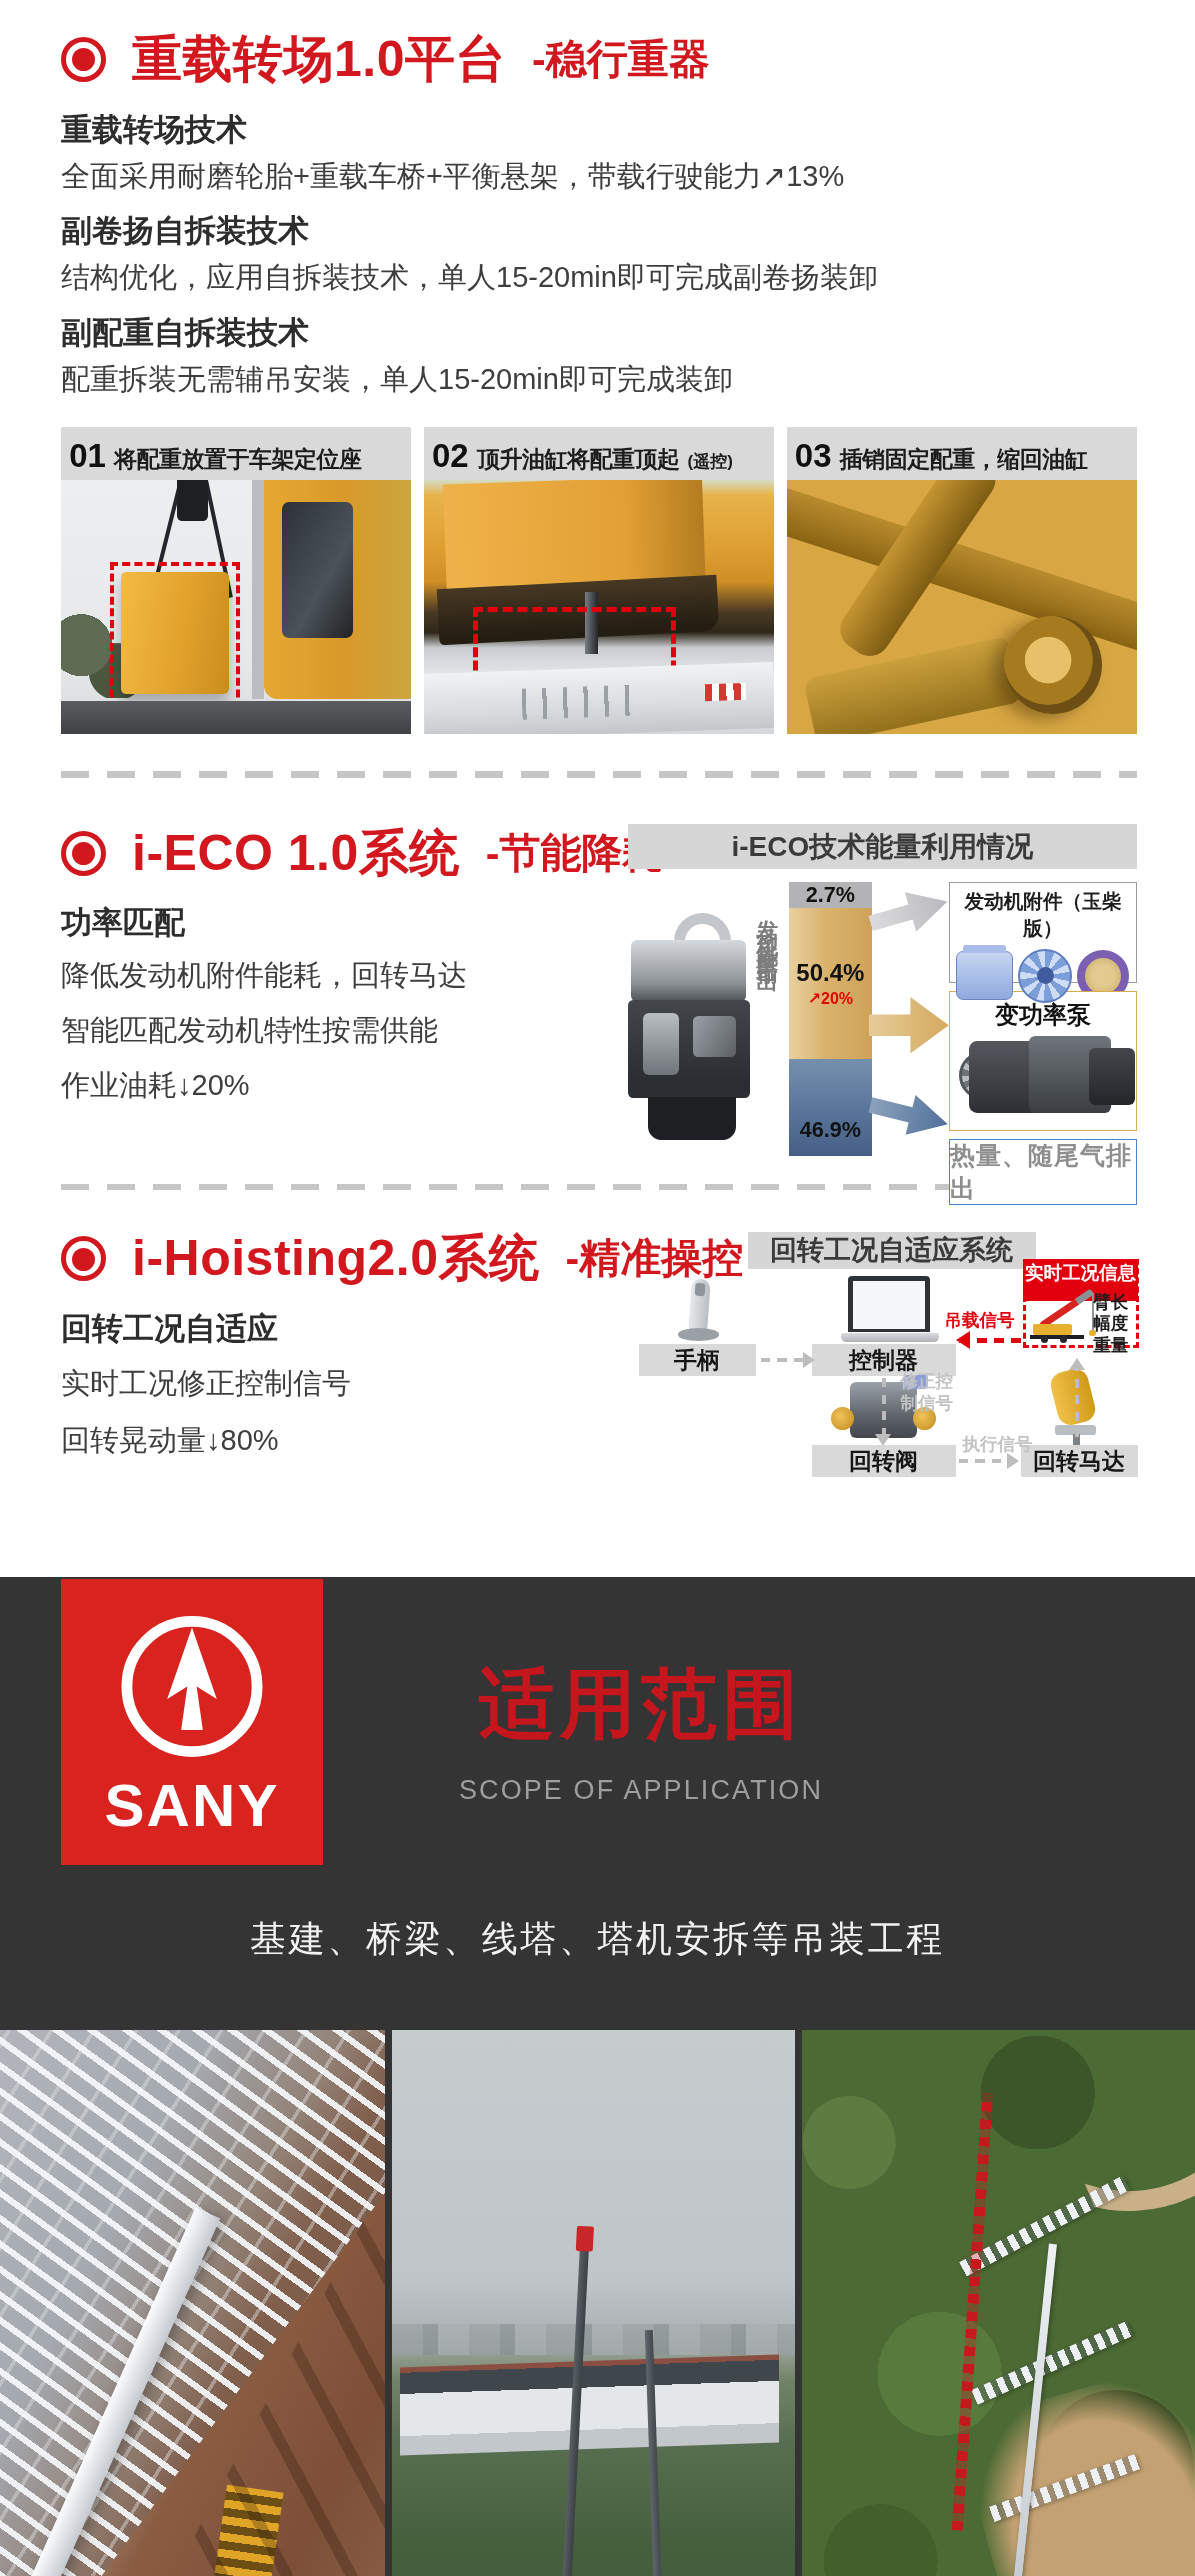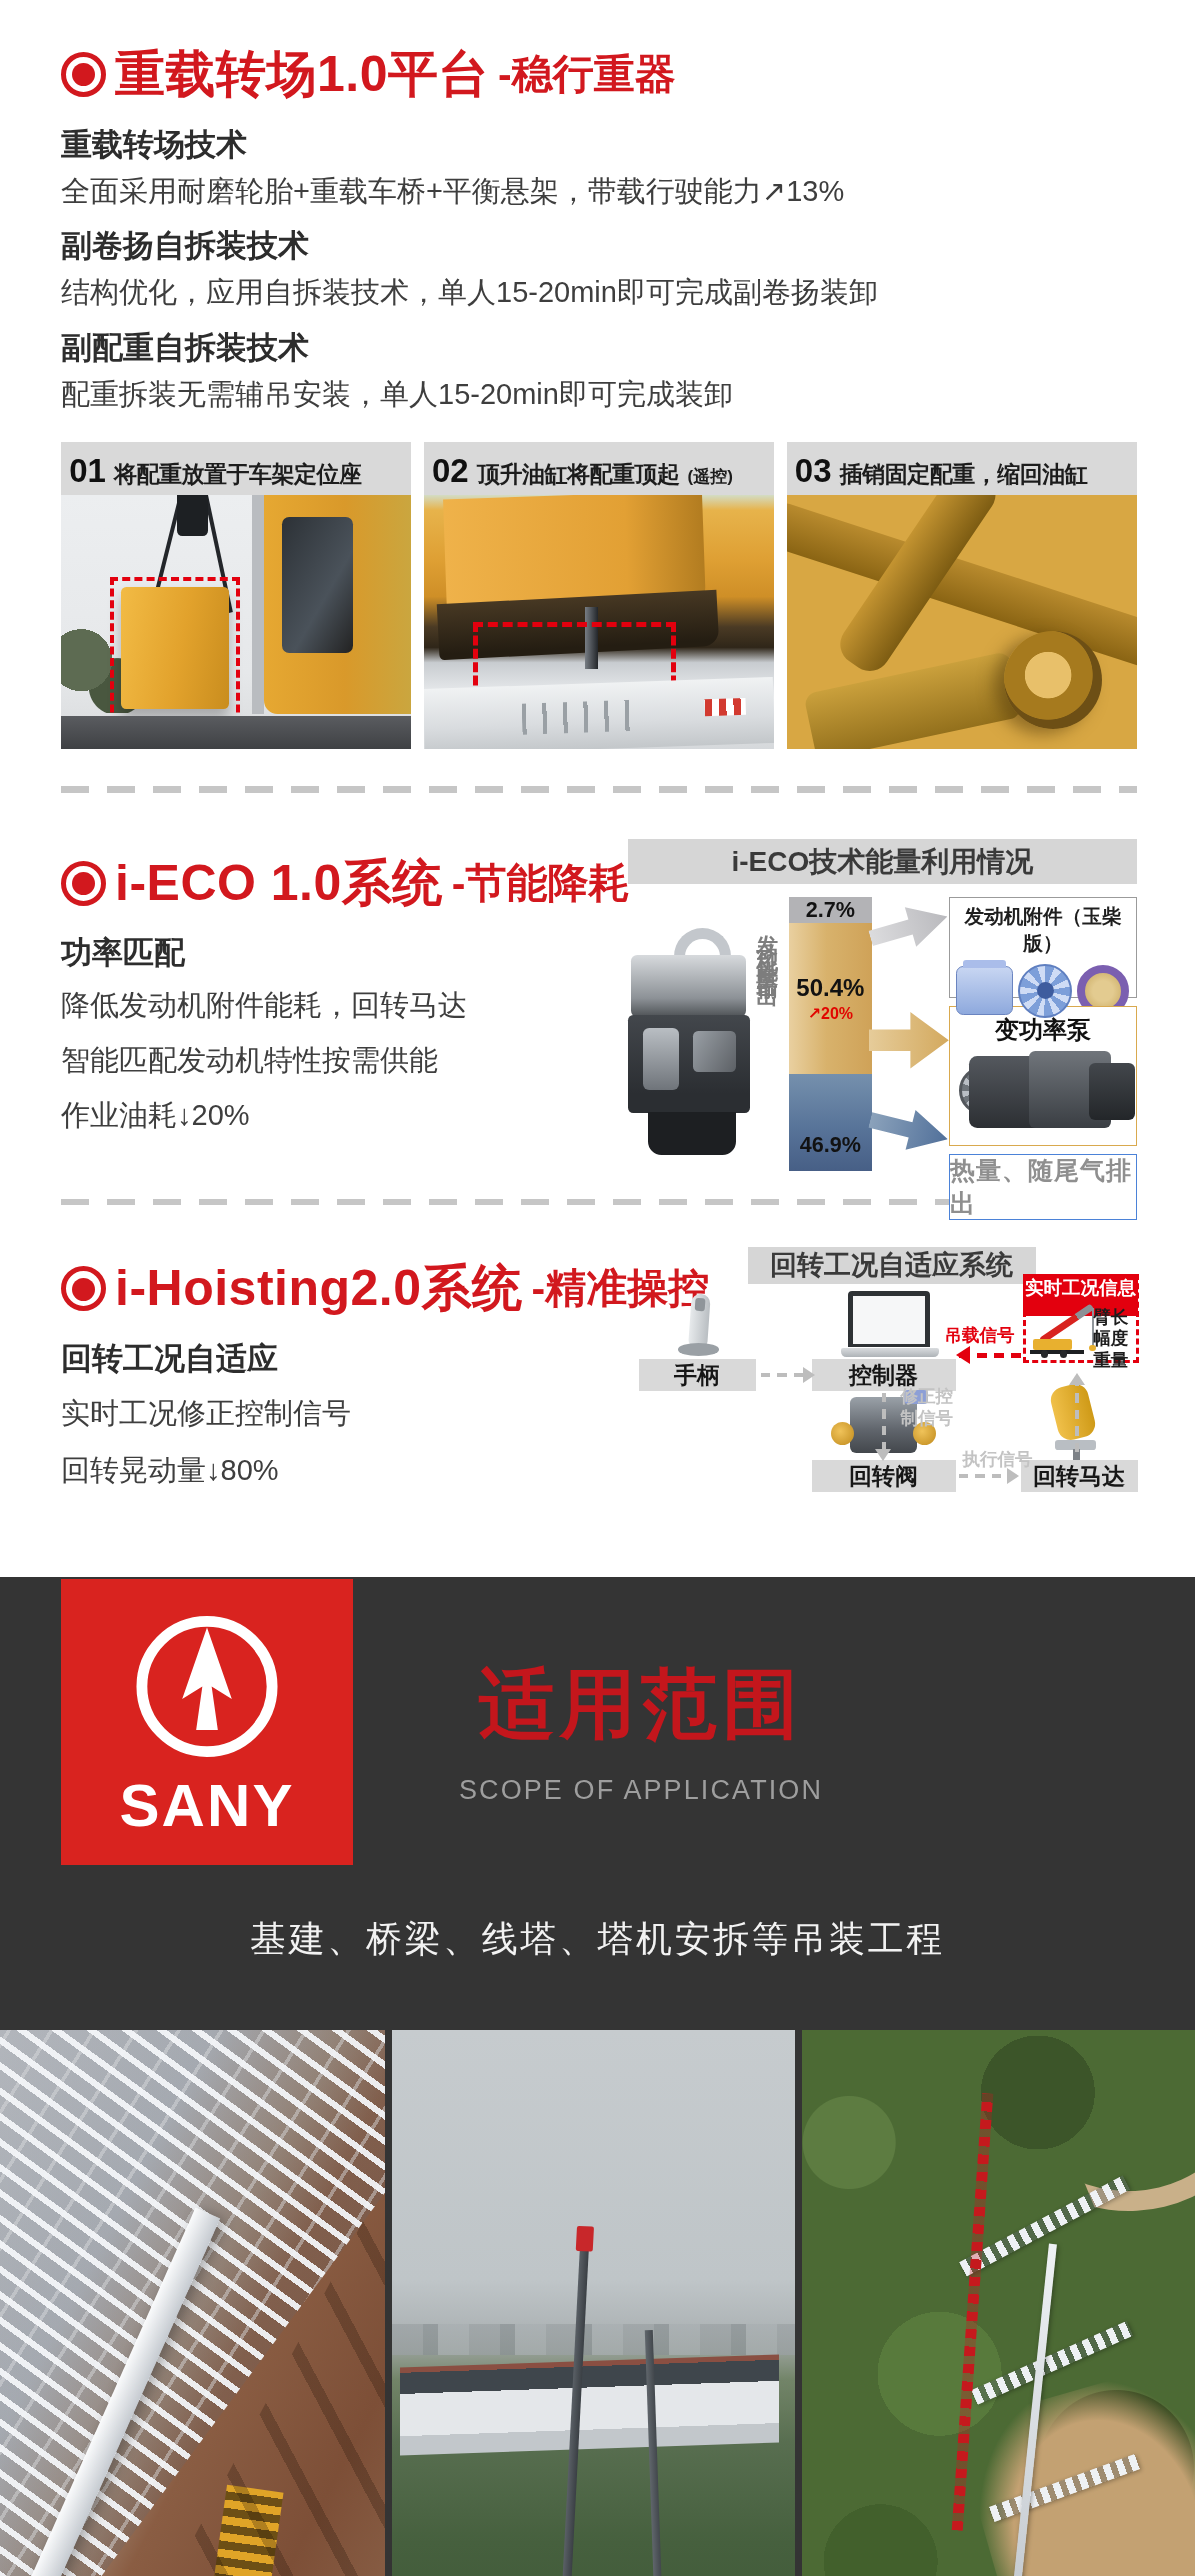--- a/index.html
+++ b/index.html
@@ -3,21 +3,21 @@
 <meta charset="utf-8">
 <style>
   * { margin:0; padding:0; box-sizing:border-box; }
   html,body { background:#ffffff; }
   body { font-family:"Liberation Sans","DejaVu Sans",sans-serif; color:#2e2e2e; }
   .page { position:relative; width:1195px; height:2766px; margin:0 auto; background:#ffffff; overflow:hidden; }
 
   
   .white-area { position:relative; height:1577px; overflow:hidden; }
   .inner { padding:24px 58px 0 61px; }
-  .sec-title-row { display:flex; align-items:center; gap:9px; margin-top:17px; }
+  .sec-title-row { display:flex; align-items:center; gap:26px; margin-top:2px; }
   .bullet { width:45px; height:45px; border:5.7px solid #d2181e; border-radius:50%; position:relative; flex:0 0 auto; }
   .bullet::after { content:""; position:absolute; left:50%; top:50%; width:23px; height:23px; margin:-11.3px 0 0 -11.3px; background:#d2181e; border-radius:50%; }
   .sec-title { font-size:50px; font-weight:800; color:#d2181e; letter-spacing:0.5px; white-space:nowrap; }
   .sec-subtitle { font-size:41px; font-weight:800; color:#d2181e; white-space:nowrap; }
   .feat-heading { font-size:31px; font-weight:700; color:#2d2d2d; margin-top:15.5px; }
   .feat-desc { font-size:29px; color:#3e3e3e; margin-top:7.2px; line-height:1.28; }
   .divider { height:6.2px; background:repeating-linear-gradient(90deg,#c6c6c6 0 28px, transparent 28px 46px); }
 
   
   .steps { display:flex; gap:12.4px; margin-top:29px; height:307px; }
@@ -154,21 +154,21 @@
   .head-u { position:absolute; width:0; height:0; border:8.2px solid transparent; border-bottom:12.4px solid #bdbdbd; }
   .arr-handle-ctrl { left:122px; top:126px; width:44px; } .arr-handle-ctrl-h { left:164px; top:120px; }
   .arr-red { left:320px; top:106px; width:62px; height:5.2px; background:repeating-linear-gradient(90deg,#e3000e 0 10.3px, transparent 10.3px 17.5px); }
   .arr-red-h { left:308px; top:99px; border:9.8px solid transparent; border-right:14.4px solid #e3000e; }
   .arr-ctrl-valve { left:243px; top:146px; height:58px; } .arr-ctrl-valve-h { left:236px; top:202px; border-top-color:#bdbdbd; }
   .arr-valve-motor { left:320px; top:227px; width:49px; } .arr-valve-motor-h { left:368px; top:221px; }
   .arr-motor-rt { left:436px; top:130px; height:81px; } .arr-motor-rt-h { left:430px; top:118px; }
 
   
   .dark { position:relative; height:1189px; background:#343434; overflow:hidden; }
-  .sany-block { position:absolute; left:61px; top:2.1px; width:292px; height:286px; background:#d9231f; }
+  .sany-block { position:absolute; left:61px; top:2.1px; width:262px; height:286px; background:#d9231f; }
   .sany-logo { position:absolute; left:50%; top:30px; transform:translateX(-50%); }
   .sany-word { position:absolute; left:0; right:0; bottom:25px; text-align:center; font-size:60px; font-weight:800; color:#ffffff; letter-spacing:2.1px; }
   .banner-text { position:absolute; left:323px; right:0; top:77px; padding-right:236px; text-align:center; }
   .banner-title { font-size:76px; font-weight:800; color:#c4161c; letter-spacing:5.2px; }
   .banner-sub { margin-top:17.5px; font-size:27px; color:#9e9e9e; letter-spacing:2.1px; }
   .scope-desc { position:absolute; left:0; right:0; top:338px; text-align:center; font-size:36px; color:#f2f2f2; letter-spacing:2.6px; }
   .photos { position:absolute; left:0; right:0; top:453px; height:625px; display:flex; gap:7.2px; }
   .photo { position:relative; overflow:hidden; height:100%; }
   .photo-1 { flex:0 0 385px; background:linear-gradient(118deg,#c9ccd1 0%,#b8bcc2 30%,#a08977 48%,#8a5d43 58%,#7d4f37 80%,#8a6148 100%); }
   .photo-1::before { content:""; position:absolute; inset:0; background:repeating-linear-gradient(36deg, rgba(242,244,247,.95) 0 6.2px, rgba(96,102,112,.22) 6.2px 20.6px), repeating-linear-gradient(-58deg, rgba(255,255,255,.45) 0 3.6px, transparent 3.6px 36px); clip-path:polygon(0 0,100% 0,100% 26%,16% 96%,0 100%); }

